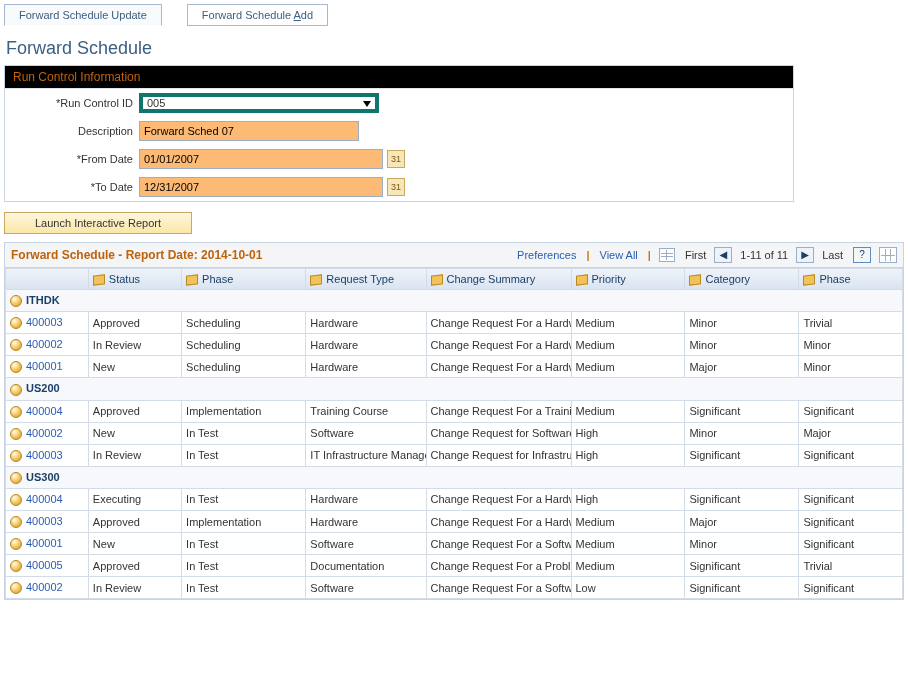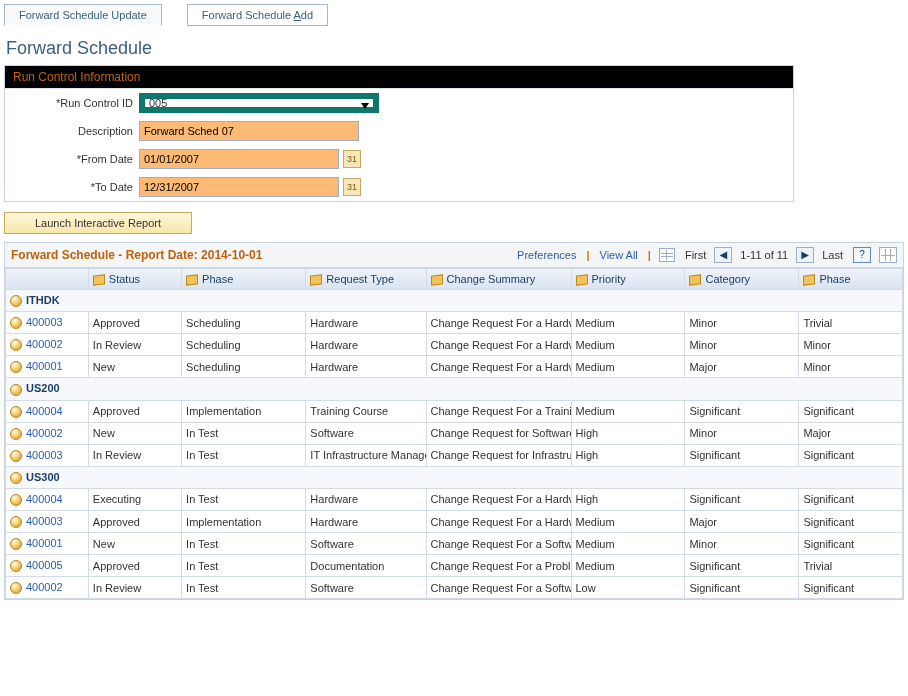--- a/index.html
+++ b/index.html
@@ -65,36 +65,36 @@
     border: 1px solid #9caec6;
     background: #fdba74;
     height: 20px;
     font-size: 11px;
     padding: 2px 4px;
   }
   .select-wrap {
     display: inline-flex;
     align-items: center;
     width: 240px;
-    border: 6px solid #0f766e;
+    border: 4px solid #0f766e;
     height: 20px;
     position: relative;
     background: #fff;
   }
   .select-wrap .val { padding-left: 4px; font-size: 11px; }
   .select-wrap .caret {
     position: absolute;
     right: 4px;
     top: 4px;
     border-left: 4px solid transparent;
     border-right: 4px solid transparent;
     border-top: 6px solid #000;
   }
   .date-wrap { display: inline-flex; align-items: center; }
-  .date-wrap input { width: 200px; }
+  .date-wrap input { width: 244px; }
   .cal-btn {
     width: 18px; height: 18px;
     margin-left: 4px;
     border: 1px solid #c9a95f;
     background: #f7e6b7;
     display: inline-flex;
     align-items: center;
     justify-content: center;
     font-size: 9px;
     color: #7a5a15;

